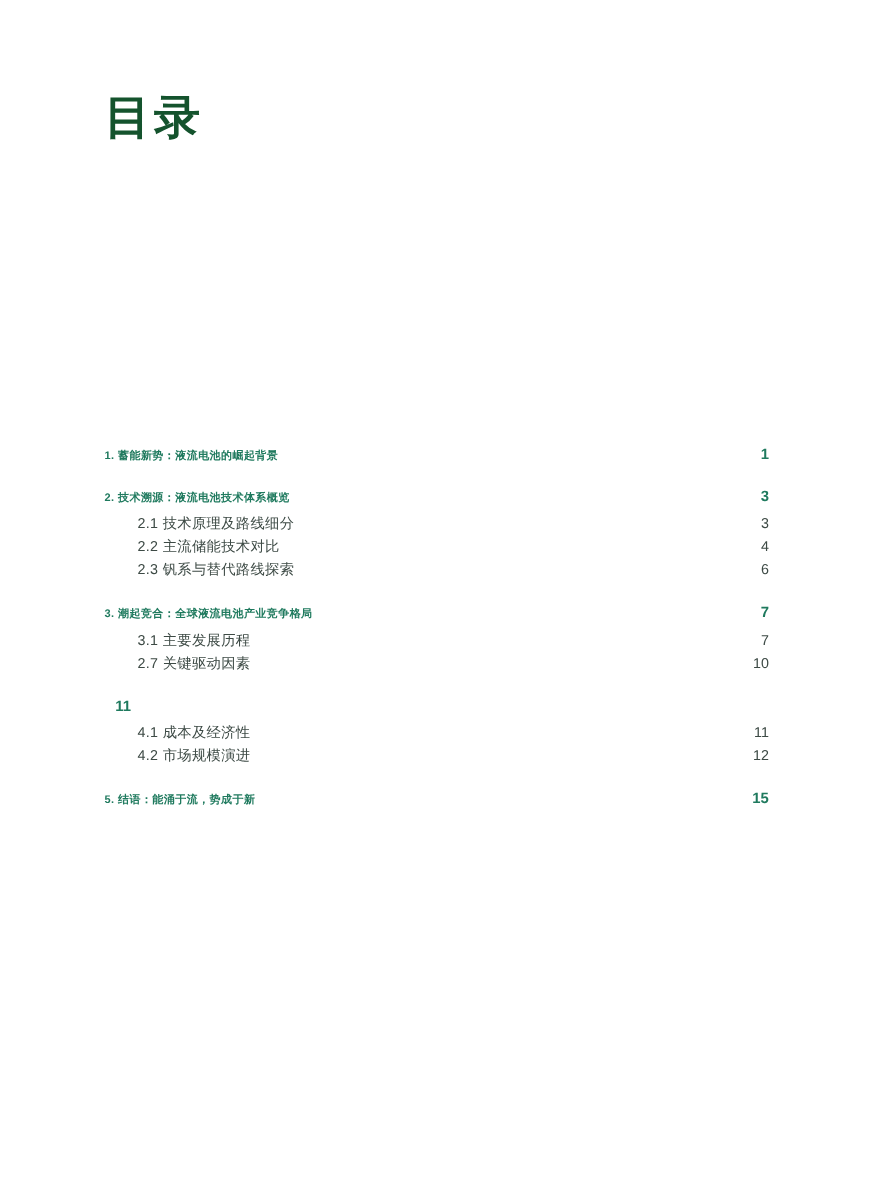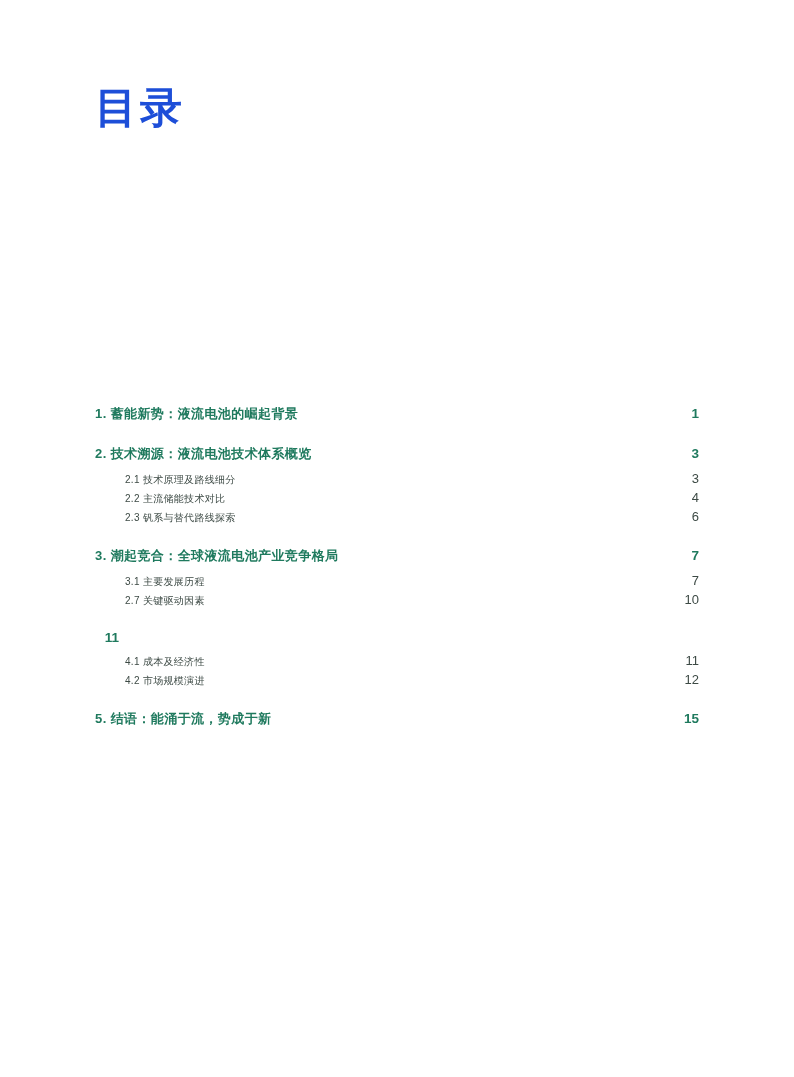--- a/index.html
+++ b/index.html
@@ -21,21 +21,21 @@
     background: #ffffff;
     overflow: hidden;
   }
   .toc-title {
     position: absolute;
     left: 95px;
     top: 85px;
     font-family: "Liberation Serif", serif;
     font-size: 42px;
     font-weight: 700;
-    color: #1d4ed8;
+    color: #14532d;
     letter-spacing: 3px;
     line-height: 1.1;
   }
   .toc-body {
     position: absolute;
     left: 95px;
     top: 405px;
     width: 604px;
   }
   .toc-group {
@@ -50,32 +50,32 @@
     justify-content: space-between;
     width: 100%;
   }
   .toc-row.level1 {
     margin-bottom: 8px;
   }
   .toc-row.level2 {
     margin-bottom: 3px;
   }
   .toc-row.level1 .toc-label {
-    font-size: 13px;
+    font-size: 10px;
     font-weight: 700;
     color: #1f7a5e;
     letter-spacing: 0.4px;
   }
   .toc-row.level1 .toc-page {
     font-size: 13.5px;
     font-weight: 700;
     color: #1f7a5e;
   }
   .toc-row.level2 .toc-label {
-    font-size: 10px;
+    font-size: 13px;
     font-weight: 400;
     color: #3d4a45;
     padding-left: 30px;
     letter-spacing: 0.3px;
   }
   .toc-row.level2 .toc-page {
     font-size: 13px;
     font-weight: 400;
     color: #3d4a45;
   }

